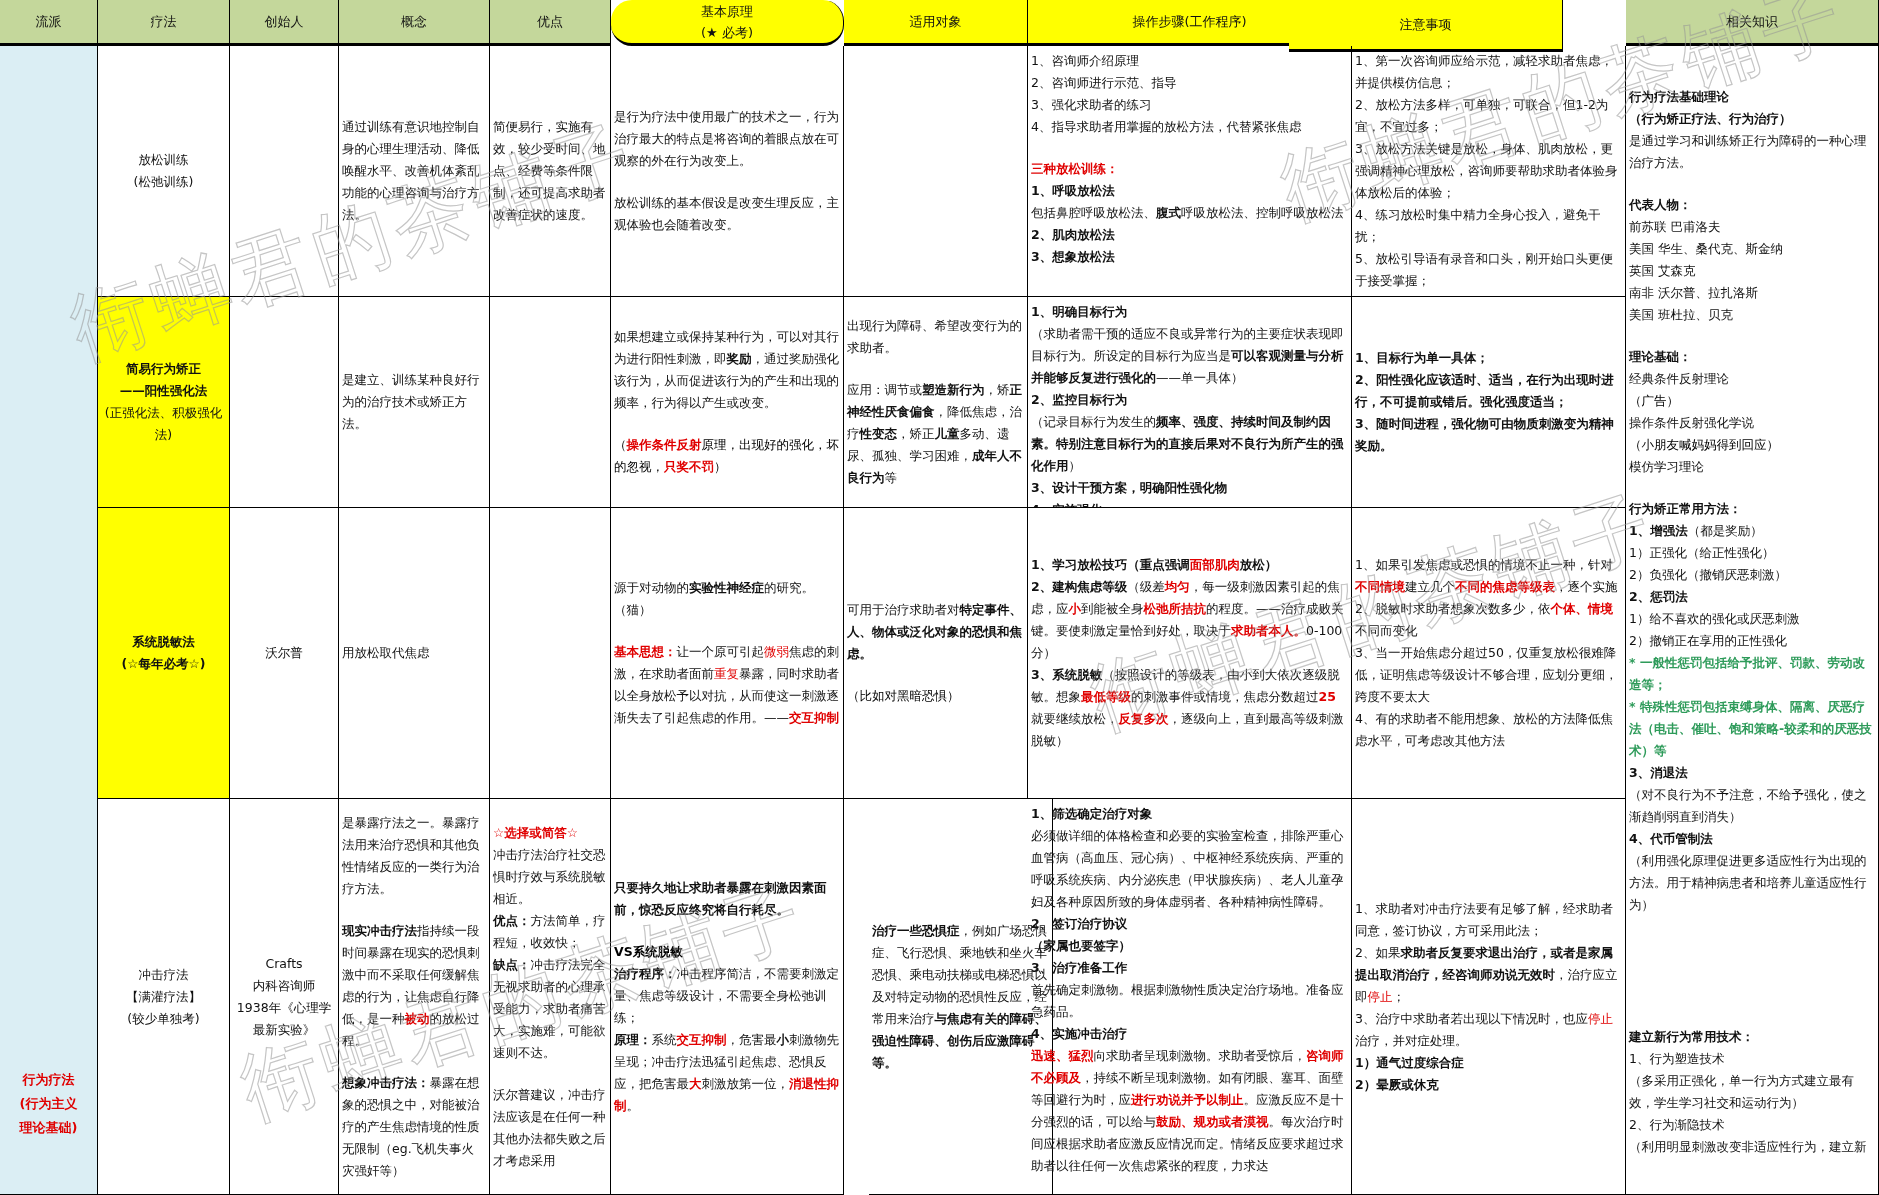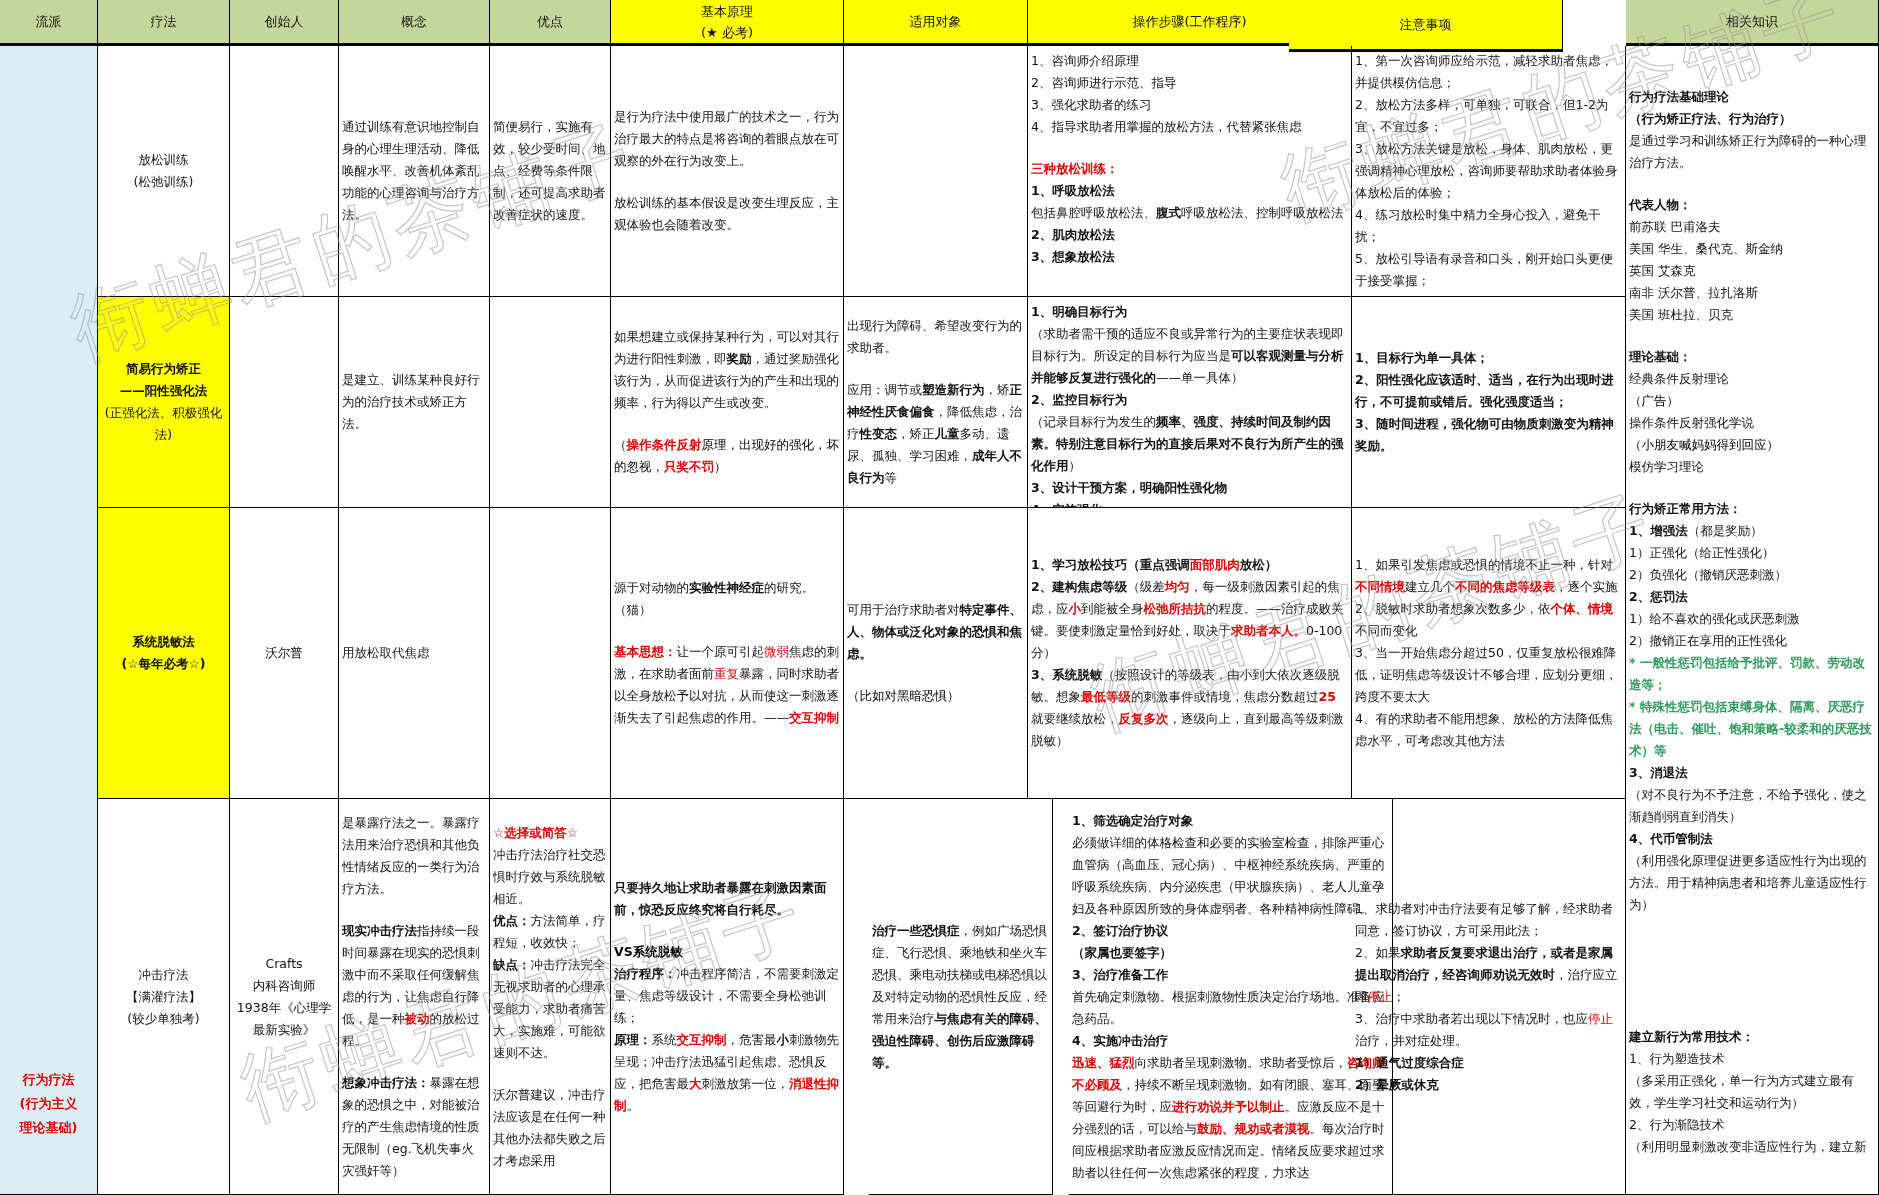--- a/index.html
+++ b/index.html
@@ -37,21 +37,21 @@
     </div>
   <div class="cell hdr green" style="left:230px;top:0;width:109px;height:46px;">
       <span>创始人</span>
     </div>
   <div class="cell hdr green" style="left:339px;top:0;width:151px;height:46px;">
       <span>概念</span>
     </div>
   <div class="cell hdr green" style="left:490px;top:0;width:121px;height:46px;">
       <span>优点</span>
     </div>
-  <div class="cell hdr yellow" style="left:611px;top:0;width:233px;height:46px;flex-direction:column;">
+  <div class="cell hdr yellow" style="left:611px;top:0;width:233px;height:46px;flex-direction:column;border-radius:21px;">
     <span>基本原理</span>
     <span>(★ 必考)</span>
   </div>
   <div class="cell hdr yellow" style="left:844px;top:0;width:184px;height:46px;">
       <span>适用对象</span>
     </div>
   <div class="cell hdr yellow" style="left:1028px;top:0;width:324px;height:46px;flex-direction:row;">
     <span>操作步骤</span>
     <span>(工作程序)</span>
   </div>
@@ -204,21 +204,21 @@
   <div class="cell pad vcenter" style="left:611px;top:799px;width:233px;height:396px;">
     <span class="line b">只要持久地让求助者暴露在刺激因素面前，惊恐反应终究将自行耗尽。</span>
     <span class="gap"></span>
     <span class="line b blue">VS系统脱敏</span>
     <span class="line"><span class="b">治疗程序：</span><span>冲击程序简洁，不需要刺激定量、焦虑等级设计，不需要全身松弛训练；</span></span>
     <span class="line"><span class="b">原理：</span><span>系统</span><span class="b red">交互抑制</span><span>，危害最</span><span class="b">小</span><span>刺激物先呈现；冲击疗法迅猛引起焦虑、恐惧反应，把危害最</span><span class="b red">大</span><span>刺激放第一位，</span><span class="b red">消退性抑制</span><span>。</span></span>
   </div>
   <div class="cell pad vcenter" style="left:844px;top:799px;width:184px;height:396px;margin-left:25px;">
     <span class="line"><span class="b">治疗一些恐惧症</span><span>，例如广场恐惧症、飞行恐惧、乘地铁和坐火车恐惧、乘电动扶梯或电梯恐惧以及对特定动物的恐惧性反应，经常用来治疗</span><span class="b">与焦虑有关的障碍、强迫性障碍、创伤后应激障碍等。</span></span>
   </div>
-  <div class="cell pad vtop" style="left:1069px;top:799px;width:324px;height:396px;justify-content:center;">
+  <div class="cell pad vtop" style="left:1028px;top:799px;width:324px;height:396px;">
     <span class="line b">1、筛选确定治疗对象</span>
     <span class="line">必须做详细的体格检查和必要的实验室检查，排除严重心血管病（高血压、冠心病）、中枢神经系统疾病、严重的呼吸系统疾病、内分泌疾患（甲状腺疾病）、老人儿童孕妇及各种原因所致的身体虚弱者、各种精神病性障碍。</span>
     <span class="line b">2、签订治疗协议</span>
     <span class="line b">（家属也要签字）</span>
     <span class="line b">3、治疗准备工作</span>
     <span class="line">首先确定刺激物。根据刺激物性质决定治疗场地。准备应急药品。</span>
     <span class="line b">4、实施冲击治疗</span>
     <span class="line"><span class="b red">迅速、猛烈</span><span>向求助者呈现刺激物。求助者受惊后，</span><span class="b red">咨询师不必顾及</span><span>，持续不断呈现刺激物。如有闭眼、塞耳、面壁等回避行为时，应</span><span class="b red">进行劝说并予以制止</span><span>。应激反应不是十分强烈的话，可以给与</span><span class="b red">鼓励、规劝或者漠视</span><span>。每次治疗时间应根据求助者应激反应情况而定。情绪反应要求超过求助者以往任何一次焦虑紧张的程度，力求达</span></span>
   </div>
   <div class="cell pad vcenter" style="left:1352px;top:799px;width:274px;height:396px;">

